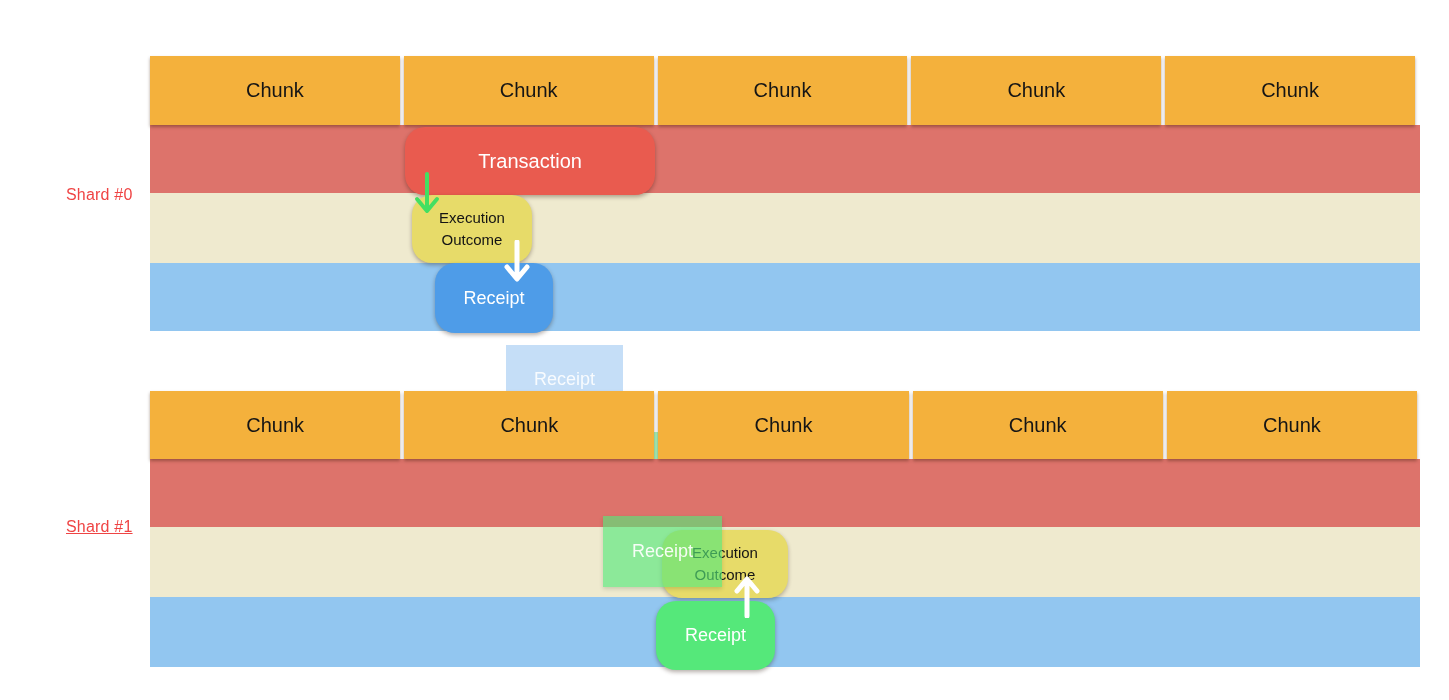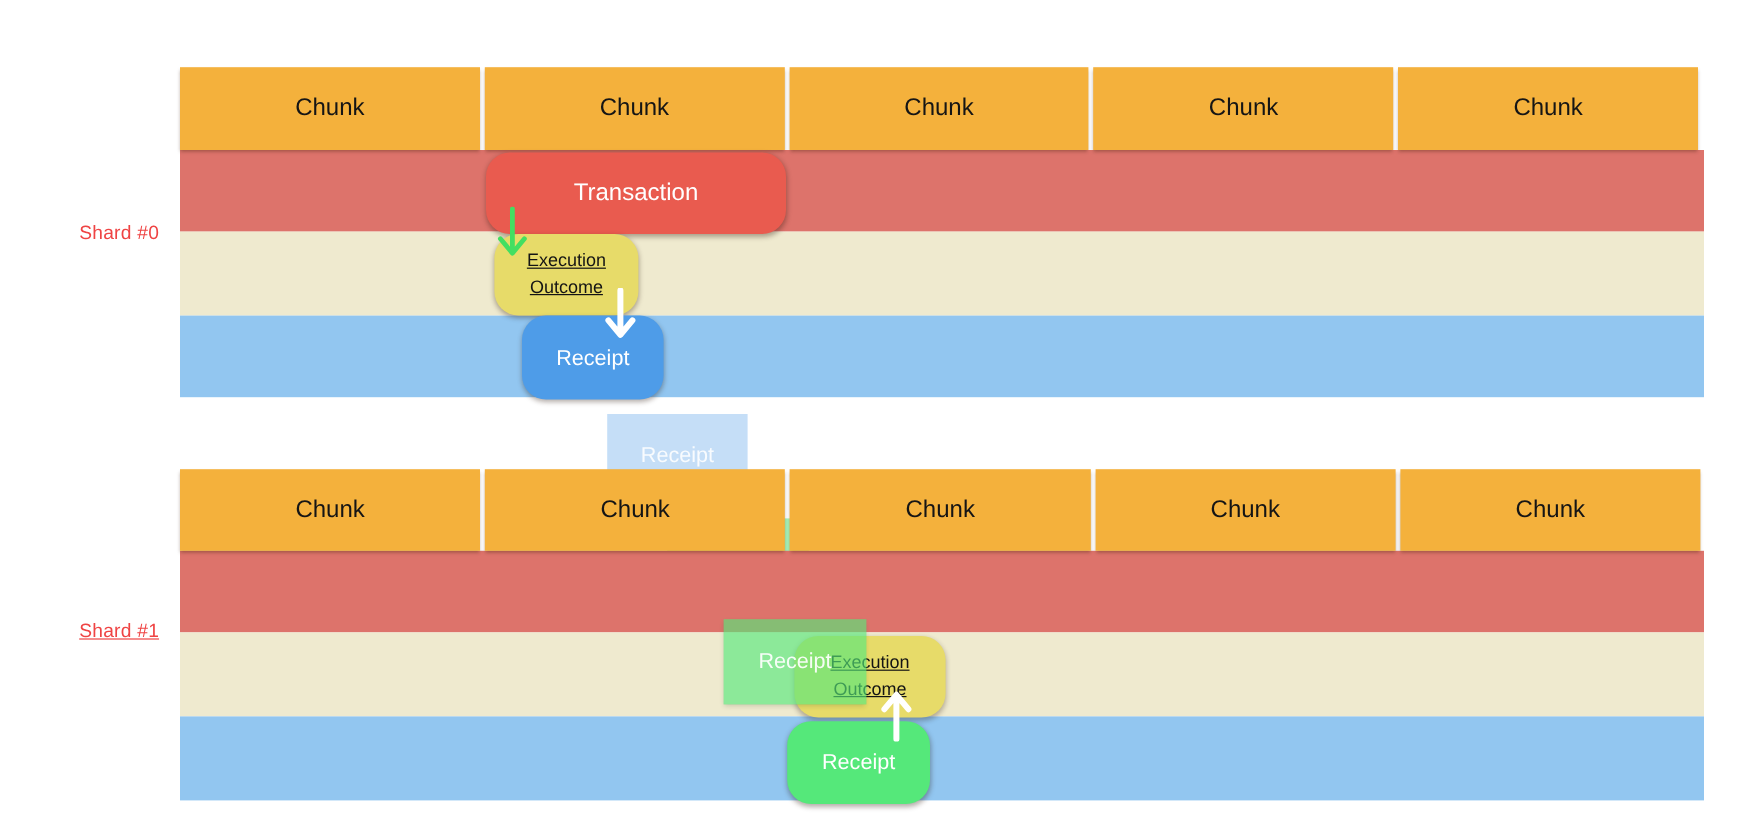--- a/index.html
+++ b/index.html
@@ -22,21 +22,21 @@
     display:flex; align-items:center; justify-content:center;
     font-size:20px; color:#151515;
     box-shadow: 0 2px 3px rgba(60,30,10,.40);
   }
 
   .node {
     position:absolute; display:flex; align-items:center; justify-content:center;
     text-align:center; box-shadow: 0 2px 4px rgba(40,20,10,.35); border-radius: 20px;
   }
   .node-transaction { background: var(--transaction-red, #E95B4F); color:#ffffff; font-size:20px; }
-  .node-outcome     { background: var(--outcome-yellow, #E7DB69); color:#141414; font-size:15px; line-height:1.5; padding:0 18px; box-sizing:border-box;text-decoration:underline; }
+  .node-outcome     { background: var(--outcome-yellow, #E7DB69); color:#141414; font-size:15px; line-height:1.5; padding:0 18px; box-sizing:border-box; }
   .node-receipt-blue  { background: var(--receipt-blue, #4E9CE8); color:#ffffff; font-size:18px; }
   .node-receipt-green { background: var(--receipt-green, #55E87A); color:#ffffff; font-size:18px; }
 
   .ghost { position:absolute; display:flex; align-items:center; justify-content:center; font-size:18px; }
   .ghost-blue   { background: rgba(78,156,232,.33); color: rgba(255,255,255,.88); }
   .ghost-green1 { background: rgba(85,232,122,.52); color: rgba(255,255,255,.80); }
   .ghost-green2 { background: rgba(85,232,122,.64); color: rgba(255,255,255,.92); box-shadow: 0 2px 4px rgba(40,60,30,.18); }
 
   .arrow { position:absolute; }
   .arrow svg { display:block; }

